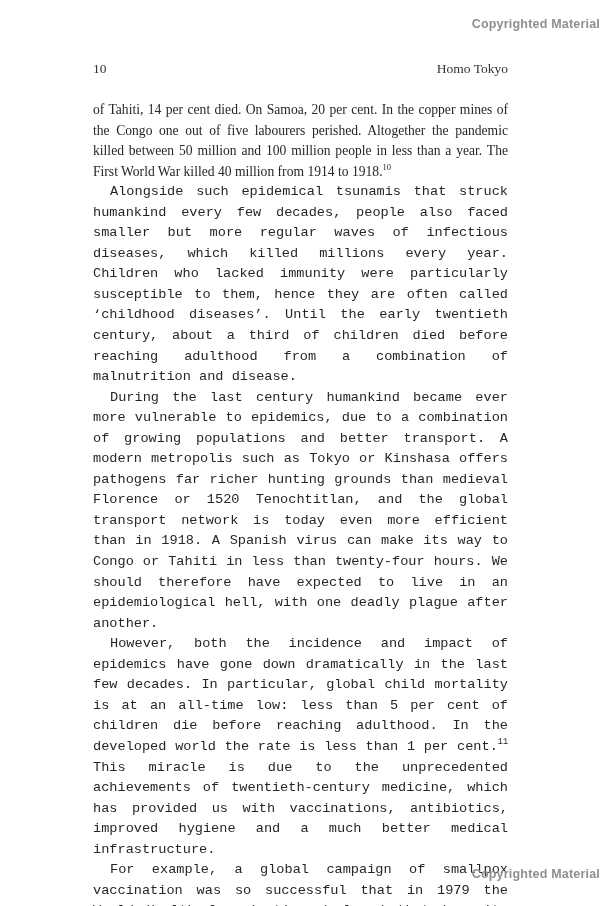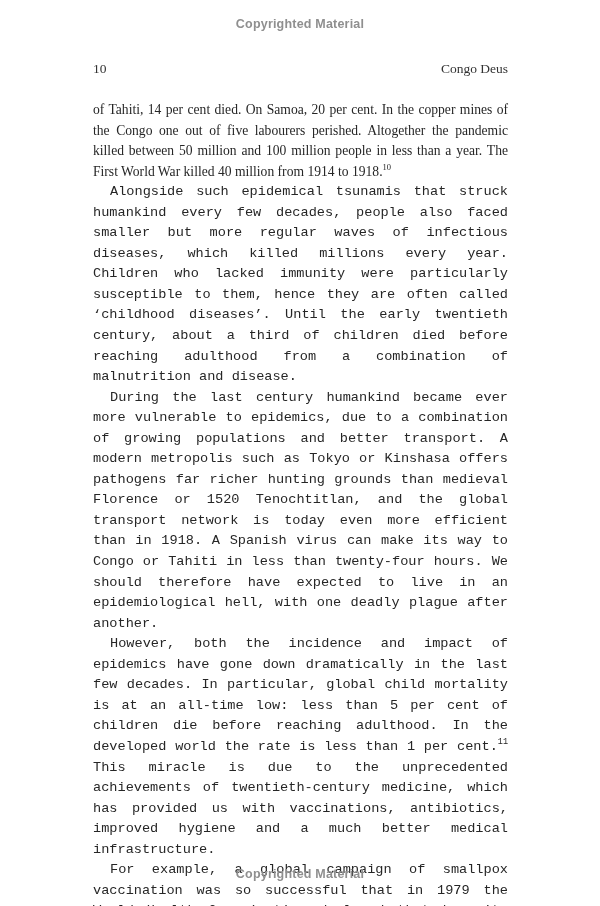--- a/index.html
+++ b/index.html
@@ -13,21 +13,21 @@
     height: 906px;
     background: #ffffff;
     overflow: hidden;
     font-family: "Liberation Serif", "DejaVu Serif", serif;
     color: #262626;
   }
   .notice {
     position: absolute;
     left: 0;
     width: 100%;
-    text-align: center;
+    text-align: right;
     font-family: "Liberation Sans", "DejaVu Sans", sans-serif;
     font-weight: 700;
     font-size: 12.5px;
     letter-spacing: 0.2px;
     color: #8f8f8f;
   }
   .notice-top { top: 17px; }
   .notice-bottom { top: 867px; }
   .header-row {
     position: absolute;
@@ -66,21 +66,21 @@
 </style>
 </head>
 <body>
 
 <div class="page">
 
   <div class="notice notice-top">Copyrighted Material</div>
 
   <div class="header-row">
     <span>10</span>
-    <span>Congo Deus</span>
+    <span>Homo Tokyo</span>
   </div>
 
   <div class="body-text">
 
     <p><span>of Tahiti, 14 per cent died. On Samoa, 20 per cent. In the copper mines of the Congo one out of five labourers perished. Altogether the pandemic killed between 50 million and 100 million people in less than a year. The First World War killed 40 million from 1914 to 1918.</span><sup class="fn">10</sup></p>
 
     <p class="indent"><span>Alongside such epidemical tsunamis that struck humankind every few decades, people also faced smaller but more regular waves of infectious diseases, which killed millions every year. Children who lacked immunity were particularly susceptible to them, hence they are often called ‘childhood diseases’. Until the early twentieth century, about a third of children died before reaching adulthood from a combination of malnutrition and disease.</span></p>
 
     <p class="indent"><span>During the last century humankind became ever more vulnerable to epidemics, due to a combination of growing populations and better transport. A modern metropolis such as Tokyo or Kinshasa offers pathogens far richer hunting grounds than medieval Florence or 1520 Tenochtitlan, and the global transport network is today even more efficient than in 1918. A Spanish virus can make its way to Congo or Tahiti in less than twenty-four hours. We should therefore have expected to live in an epidemiological hell, with one deadly plague after another.</span></p>
 

